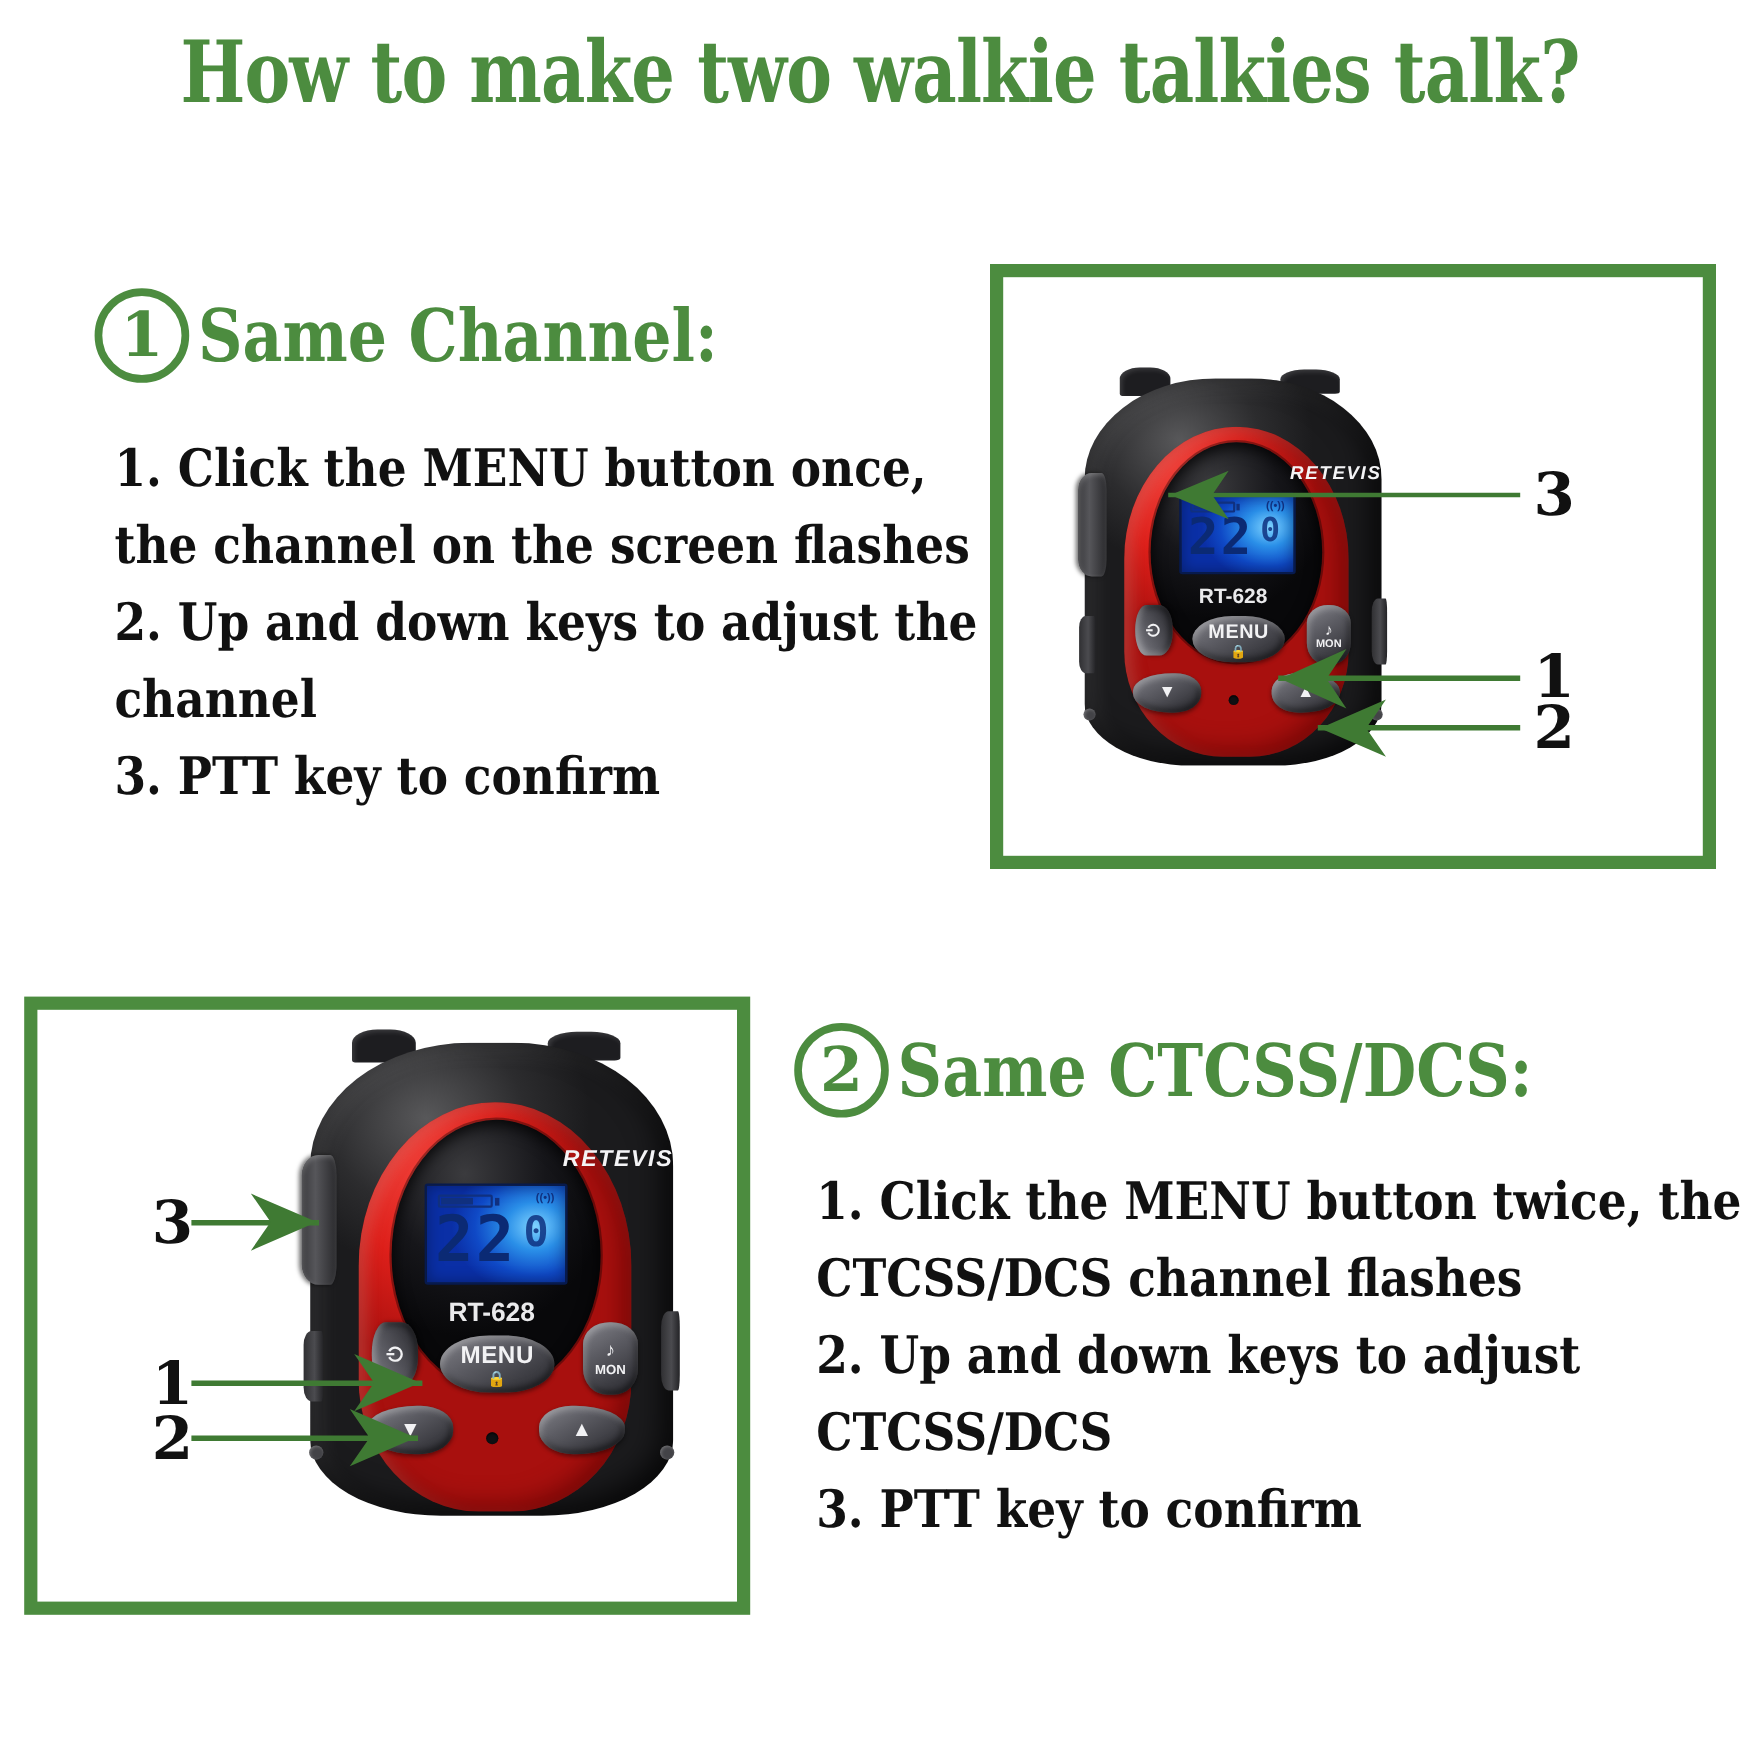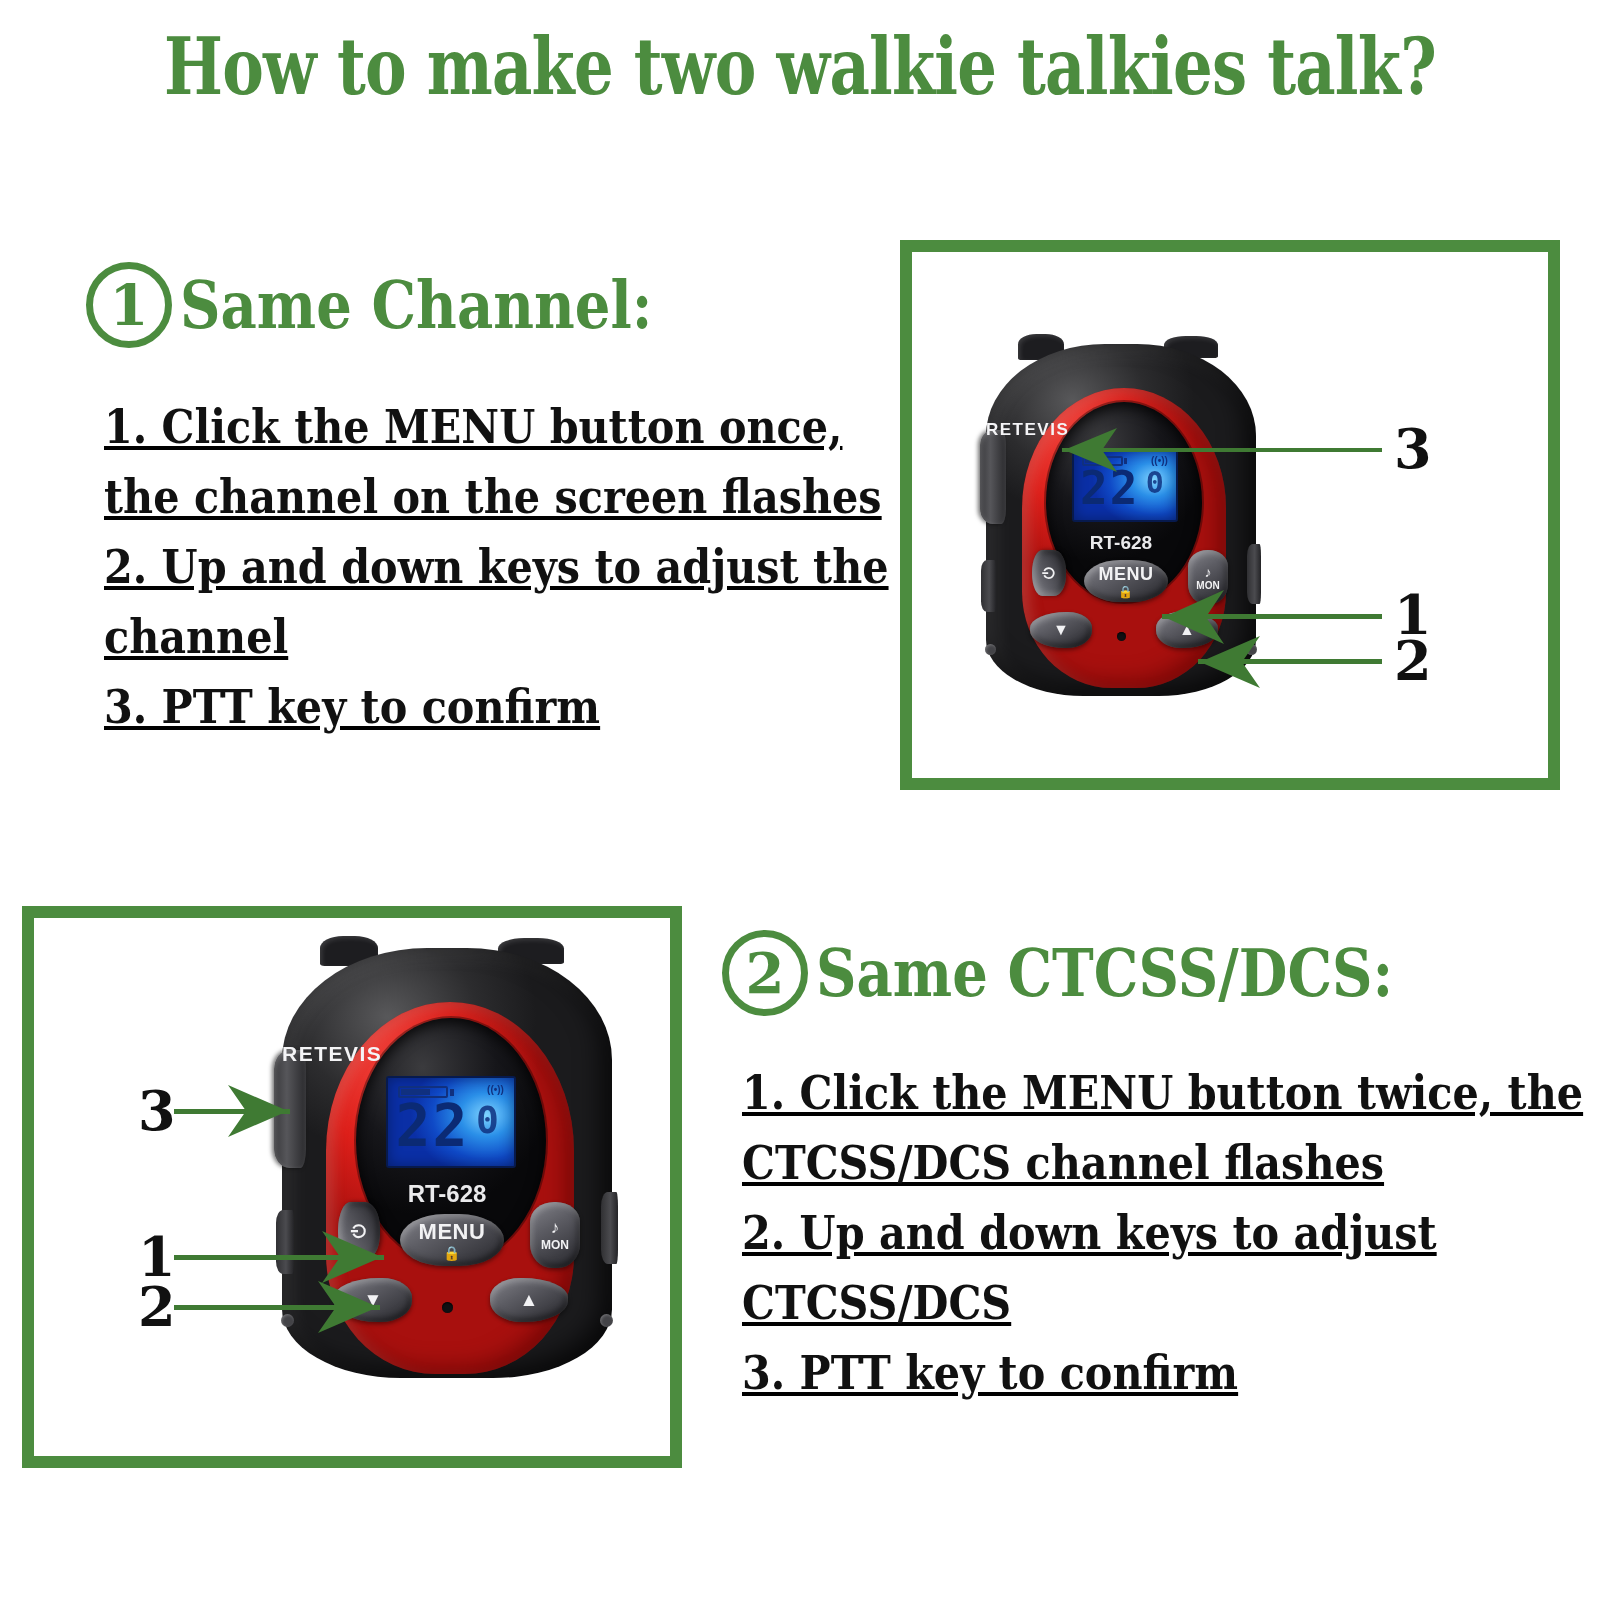--- a/index.html
+++ b/index.html
@@ -47,21 +47,21 @@
     line-height:70px;
     margin-left:8px;
     transform:scaleX(0.85);
     transform-origin:left center;
     white-space:nowrap;
   }
   #sec1-head{ left:86px;  top:262px; }
   #sec2-head{ left:722px; top:930px; }
 
   
-  .steps{ position:absolute;text-decoration:underline; }
+  .steps{ position:absolute; }
   .step-line{
     color:#111111;
     font-family:"DejaVu Serif", serif;
     font-weight:bold;
     font-size:47px;
     line-height:70px;
     white-space:nowrap;
     transform:scaleX(0.88);
     transform-origin:left center;
   }
@@ -126,24 +126,25 @@
   
   .wt-black-oval{
     position:absolute;
     background:
       radial-gradient(ellipse 70% 60% at 35% 20%, #3b3b3e 0%, #16161a 55%, #08080a 100%);
     border-radius:50%;
     box-shadow: inset 0 4px 14px rgba(0,0,0,.85),
                 0 0 0 2px rgba(0,0,0,.35);
   }
   .wt-brand{
-    position:absolute; width:100%; text-align:left;
+    position:absolute; width:100%; text-align:right;
     color:#f4f4f6;
     font-family:"Liberation Sans", sans-serif;
     font-weight:bold;
+    font-style:italic;
     letter-spacing:1.5px;
     white-space:nowrap;
   }
   
   .wt-lcd{
     position:absolute;
     background:
       radial-gradient(ellipse 60% 70% at 78% 42%, #7fd3ff 0%, #2a8fe8 35%, #0f49c6 72%, #0a2fa6 100%);
     border:2px solid #071a4d;
     border-radius:3px;

